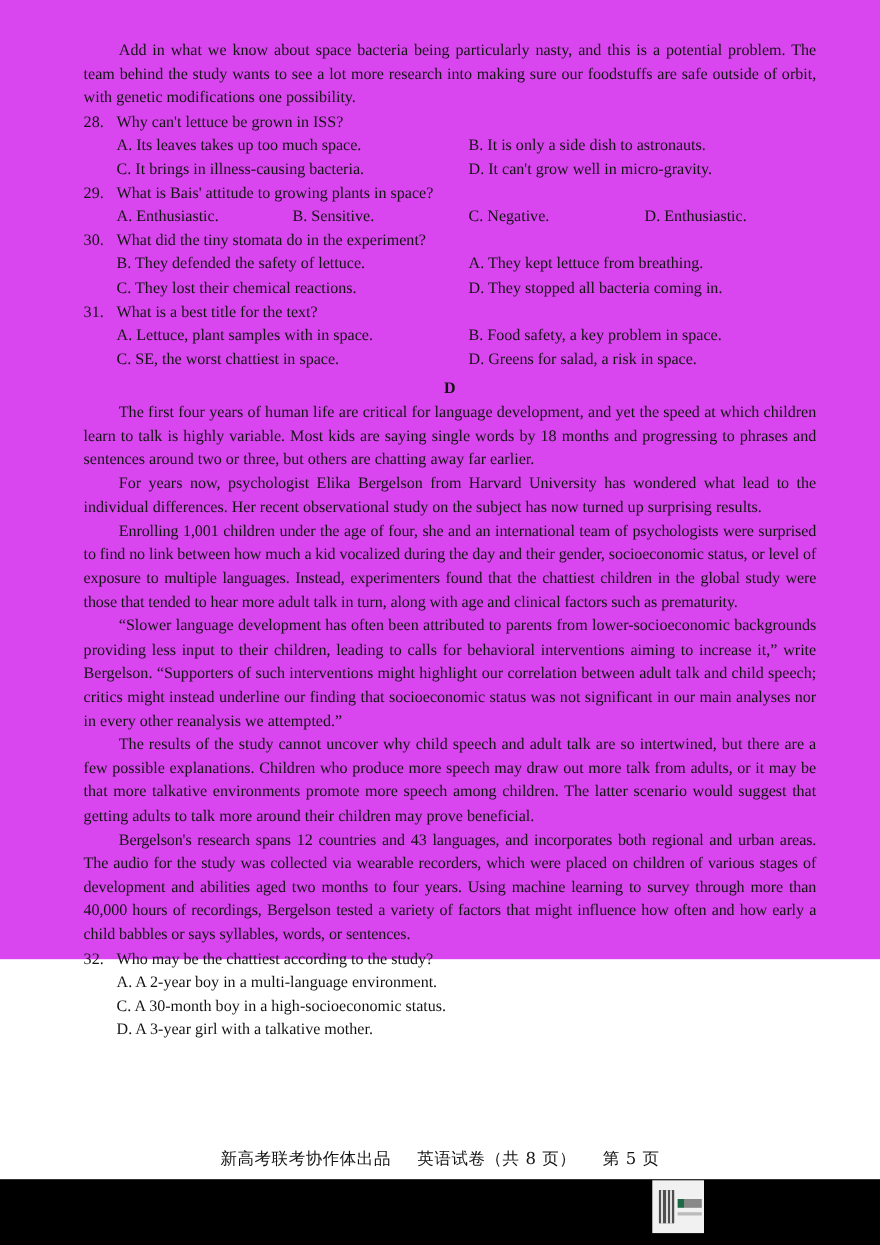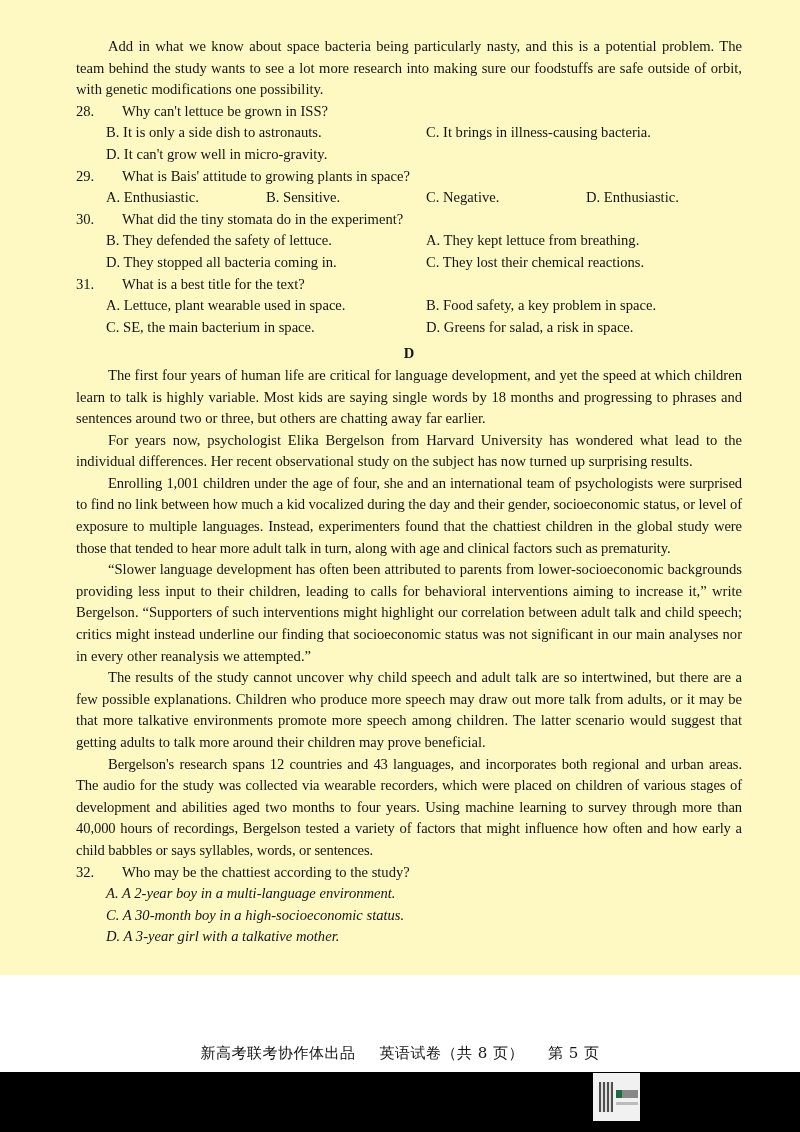--- a/index.html
+++ b/index.html
@@ -1,28 +1,28 @@
 <!DOCTYPE html>
 <html><head>
 <meta charset="utf-8">
 <style>
   * { box-sizing: border-box; margin: 0; padding: 0; }
   html, body { width: 800px; height: 1132px; background: #ffffff; overflow: hidden; }
   body { position: relative; font-family: "Liberation Serif", "DejaVu Serif", serif; color: #141414; }
-  .page { position: absolute; left: 0; top: 0; width: 800px; height: 975px; background: #fef9c3; }
+  .page { position: absolute; left: 0; top: 0; width: 800px; height: 872px; background: #d946ef; }
   .content { position: absolute; left: 76px; top: 36px; width: 666px; font-size: 14.6px; line-height: 21.6px; }
   .para { text-align: justify; text-indent: 32px; }
   .para.tight { letter-spacing: -0.1px; }
-  .q { display: flex; gap: 16px; }
+  .q { display: flex; }
   .q .num { width: 30px; flex: none; }
   .q .stem { flex: 1; }
   .opts { padding-left: 30px; display: grid; }
   .opts.two { grid-template-columns: 320px 1fr; }
   .opts.four { grid-template-columns: 160px 160px 160px 1fr; }
-  .opts.one { grid-template-columns: 1fr; font-style: italic; }
+  .opts.one { grid-template-columns: 1fr; }
   .section-letter { text-align: center; font-weight: bold; margin: 5px 0 0 0; }
   .footer { position: absolute; top: 1044px; left: 0; width: 800px; text-align: center; font-size: 15px; letter-spacing: 0.5px; font-family: "DejaVu Serif", serif; }
   .footer span + span { margin-left: 24px; }
   .black-bar { position: absolute; left: 0; top: 1072px; width: 800px; height: 60px; background: #000; }
   .qr-badge { position: absolute; left: 593px; top: 1073px; width: 47px; height: 48px; background: #f1f1f1; display: flex; align-items: center; padding-left: 6px; gap: 3px; }
   .qr { width: 14px; height: 30px; background:
       repeating-linear-gradient(90deg, #333 0 2px, #ddd 2px 4px),
       #333; opacity: .85; }
   .qr-logo { display: flex; flex-direction: column; gap: 4px; }
   .qr-logo .mark { width: 22px; height: 8px; background: linear-gradient(90deg, #1c6b45 0 6px, #888 6px 100%); }
@@ -35,20 +35,21 @@
   <div class="content">
 
     <p class="para">Add in what we know about space bacteria being particularly nasty, and this is a potential problem. The team behind the study wants to see a lot more research into making sure our foodstuffs are safe outside of orbit, with genetic modifications one possibility.</p>
 
     <div>
       <div class="q">
         <span class="num">28.</span>
         <span class="stem">Why can't lettuce be grown in ISS?</span>
       </div>
       <div class="opts two">
+        <span>A. Its leaves takes up too much space.</span>
         <span>B. It is only a side dish to astronauts.</span>
         <span>C. It brings in illness-causing bacteria.</span>
         <span>D. It can't grow well in micro-gravity.</span>
       </div>
     </div>
 
     <div>
       <div class="q">
         <span class="num">29.</span>
         <span class="stem">What is Bais' attitude to growing plants in space?</span>
@@ -62,34 +63,34 @@
     </div>
 
     <div>
       <div class="q">
         <span class="num">30.</span>
         <span class="stem">What did the tiny stomata do in the experiment?</span>
       </div>
       <div class="opts two">
         <span>B. They defended the safety of lettuce.</span>
         <span>A. They kept lettuce from breathing.</span>
+        <span>C. They lost their chemical reactions.</span>
         <span>D. They stopped all bacteria coming in.</span>
-        <span>C. They lost their chemical reactions.</span>
       </div>
     </div>
 
     <div>
       <div class="q">
         <span class="num">31.</span>
         <span class="stem">What is a best title for the text?</span>
       </div>
       <div class="opts two">
-        <span>A. Lettuce, plant wearable used in space.</span>
+        <span>A. Lettuce, plant samples with in space.</span>
         <span>B. Food safety, a key problem in space.</span>
-        <span>C. SE, the main bacterium in space.</span>
+        <span>C. SE, the worst chattiest in space.</span>
         <span>D. Greens for salad, a risk in space.</span>
       </div>
     </div>
 
     <div class="section-letter">D</div>
 
     <p class="para">The first four years of human life are critical for language development, and yet the speed at which children learn to talk is highly variable. Most kids are saying single words by 18 months and progressing to phrases and sentences around two or three, but others are chatting away far earlier.</p>
     <p class="para">For years now, psychologist Elika Bergelson from Harvard University has wondered what lead to the individual differences. Her recent observational study on the subject has now turned up surprising results.</p>
     <p class="para tight">Enrolling 1,001 children under the age of four, she and an international team of psychologists were surprised to find no link between how much a kid vocalized during the day and their gender, socioeconomic status, or level of exposure to multiple languages. Instead, experimenters found that the chattiest children in the global study were those that tended to hear more adult talk in turn, along with age and clinical factors such as prematurity.</p>
     <p class="para">“Slower language development has often been attributed to parents from lower-socioeconomic backgrounds providing less input to their children, leading to calls for behavioral interventions aiming to increase it,” write Bergelson. “Supporters of such interventions might highlight our correlation between adult talk and child speech; critics might instead underline our finding that socioeconomic status was not significant in our main analyses nor in every other reanalysis we attempted.”</p>

